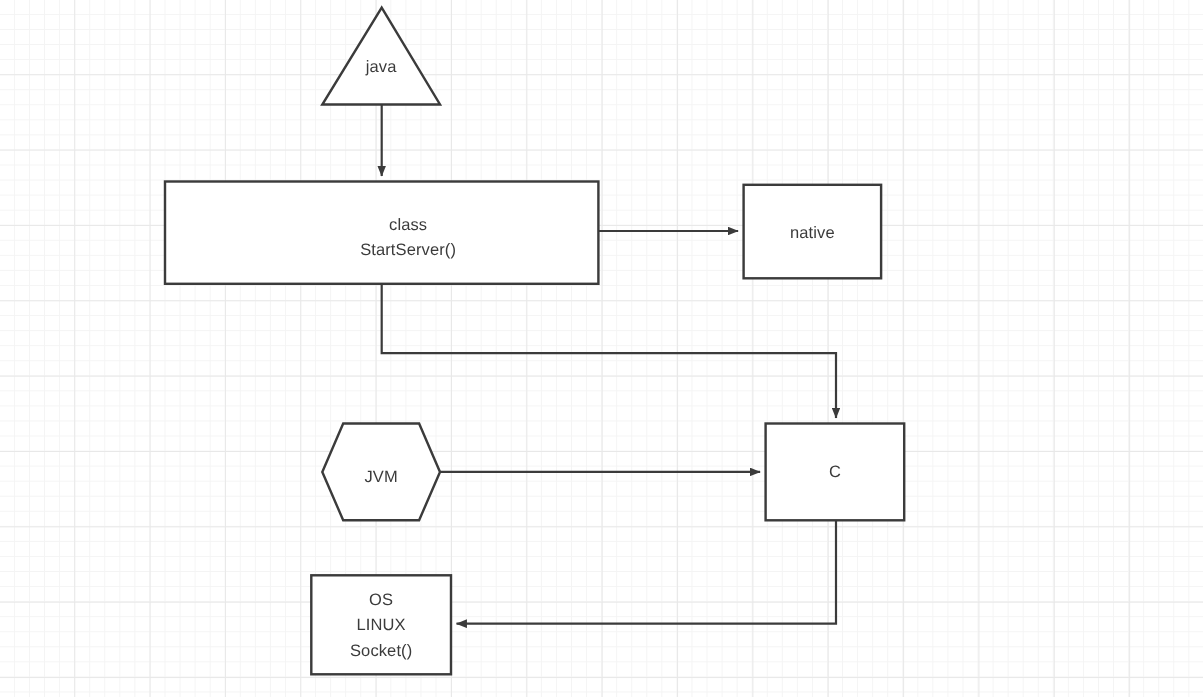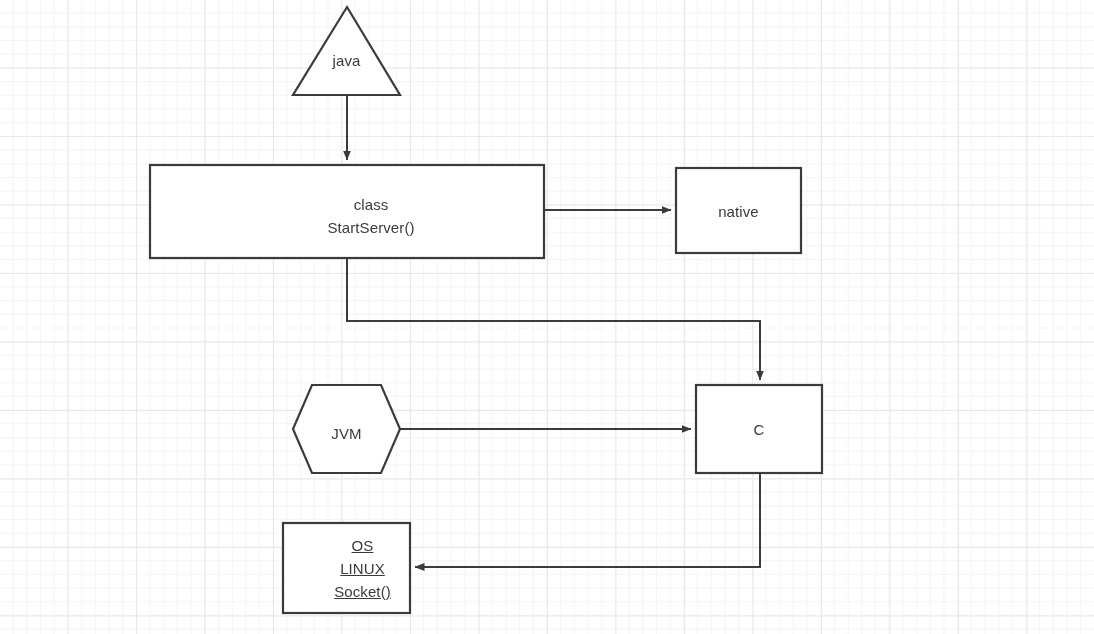--- a/index.html
+++ b/index.html
@@ -100,19 +100,19 @@
   </div>
 
   <div class="node-label" style="left:293px; top:385px; width:107px; height:96px;">
     <span>JVM</span>
   </div>
 
   <div class="node-label" style="left:696px; top:385px; width:126px; height:88px;">
     <span>C</span>
   </div>
 
-  <div class="node-label" style="left:299px; top:523px; width:127px; height:90px;text-decoration:underline;">
+  <div class="node-label" style="left:283px; top:523px; width:127px; height:90px;">
     <span>OS</span>
     <span>LINUX</span>
     <span>Socket()</span>
   </div>
 
 </div>
 
 </body></html>

